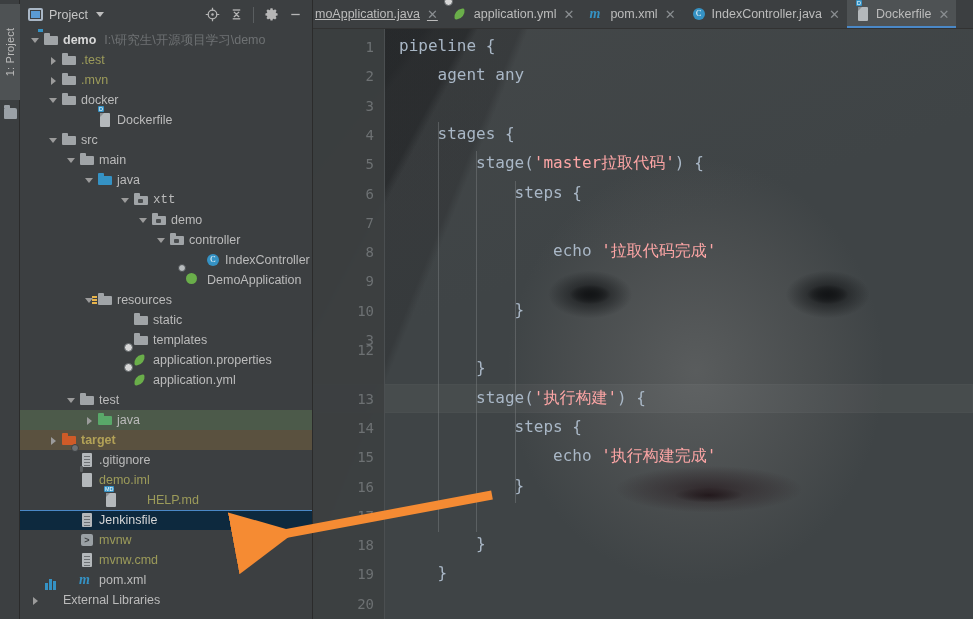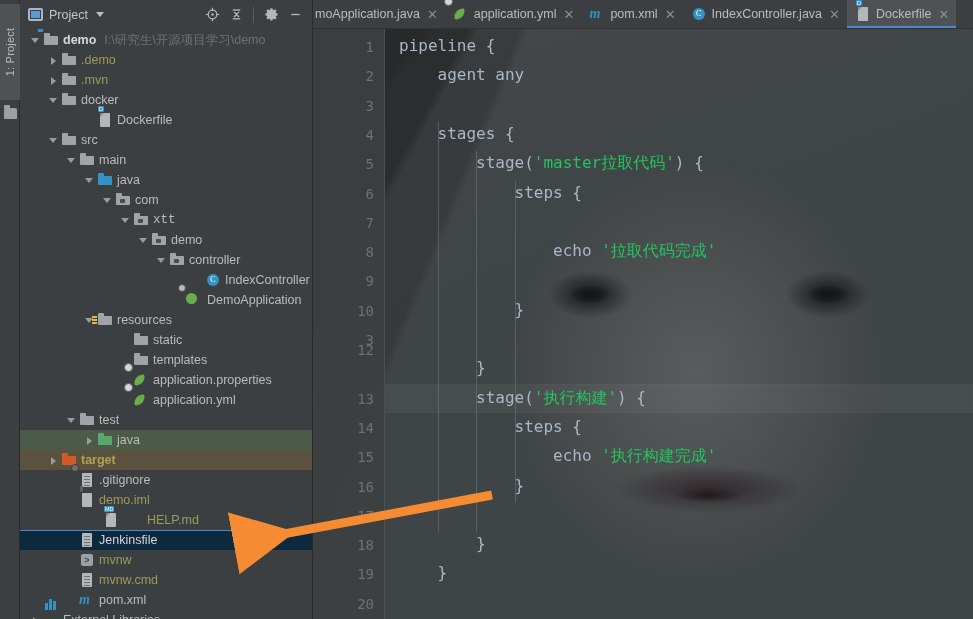--- a/index.html
+++ b/index.html
@@ -244,21 +244,21 @@
     font-family: "DejaVu Sans Mono", "Liberation Mono", monospace;
     font-size: 16px; color: #a9b7c6; white-space: pre;
   }
   .code .line { position: absolute; left: 14px; line-height: 1; }
   .cur-line {
     position: absolute; left: 0; right: 0; height: 29px; background: rgba(255,255,255,.045);
     box-shadow: inset 0 0 0 1px rgba(255,255,255,.02);
   }
   .indent-guide { position: absolute; width: 1px; background: rgba(120,124,126,.5); }
   .kw { color: #a9b7c6; }
-  .str { color: #22c55e; margin-top: 21px; }
+  .str { color: #fca5a5; margin-top: 21px; }
 
   
   .arrow-anno { position: absolute; left: 0; top: 0; width: 973px; height: 619px; pointer-events: none; }
 </style>
 </head>
 <body>
 
 <div id="app">
 
   <div class="tool-strip">
@@ -308,21 +308,21 @@
     <div class="tree">
         <div class="row" style="padding-left: 10px;">
           <span class="arrow expanded"></span>
           <span class="ico"><span class="folder"><i></i><span class="badge"></span></span></span>
           <span class="label name-bold">demo</span>
           <span class="sublabel">I:\研究生\开源项目学习\demo</span>
         </div>
         <div class="row" style="padding-left: 28px;">
           <span class="arrow collapsed"></span>
           <span class="ico"><span class="folder"><i></i></span></span>
-          <span class="label name-olive">.demo</span>
+          <span class="label name-olive">.test</span>
         </div>
         <div class="row" style="padding-left: 28px;">
           <span class="arrow collapsed"></span>
           <span class="ico"><span class="folder"><i></i></span></span>
           <span class="label name-olive">.mvn</span>
         </div>
         <div class="row" style="padding-left: 28px;">
           <span class="arrow expanded"></span>
           <span class="ico"><span class="folder"><i></i></span></span>
           <span class="label name-gray">docker</span>
@@ -339,25 +339,20 @@
         </div>
         <div class="row" style="padding-left: 46px;">
           <span class="arrow expanded"></span>
           <span class="ico"><span class="folder"><i></i></span></span>
           <span class="label name-gray">main</span>
         </div>
         <div class="row" style="padding-left: 64px;">
           <span class="arrow expanded"></span>
           <span class="ico"><span class="folder blue"><i></i></span></span>
           <span class="label name-gray">java</span>
-        </div>
-        <div class="row" style="padding-left: 82px;">
-          <span class="arrow expanded"></span>
-          <span class="ico"><span class="pkg"><i></i><u></u></span></span>
-          <span class="label name-gray">com</span>
         </div>
         <div class="row" style="padding-left: 100px; font-family: Liberation Mono, monospace;">
           <span class="arrow expanded"></span>
           <span class="ico"><span class="pkg"><i></i><u></u></span></span>
           <span class="label name-gray">xtt</span>
         </div>
         <div class="row" style="padding-left: 118px;">
           <span class="arrow expanded"></span>
           <span class="ico"><span class="pkg"><i></i><u></u></span></span>
           <span class="label name-gray">demo</span>
@@ -459,21 +454,21 @@
         <div class="row" style="padding-left: 10px;">
           <span class="arrow collapsed"></span>
           <span class="ico"><span class="libico"><s style="left:2px;height:7px"></s><s style="left:6px;height:11px"></s><s style="left:10px;height:9px"></s></span></span>
           <span class="label name-gray">External Libraries</span>
         </div>
       </div>
   </div>
 
   <div class="editor-area">
     <div class="tabbar">
-        <div class="tab" style="padding-left: 2px;">
+        <div class="tab" style="padding-left: 2px; text-decoration: underline;">
           <span>moApplication.java</span>
           <span class="close">✕</span>
         </div>
         <div class="tab">
           <span class="tab-ico"><span class="leafico"><span class="leaf"></span><span class="gear"></span></span></span>
           <span>application.yml</span>
           <span class="close">✕</span>
         </div>
         <div class="tab">
           <span class="tab-ico"><span class="mvnico">m</span></span>

